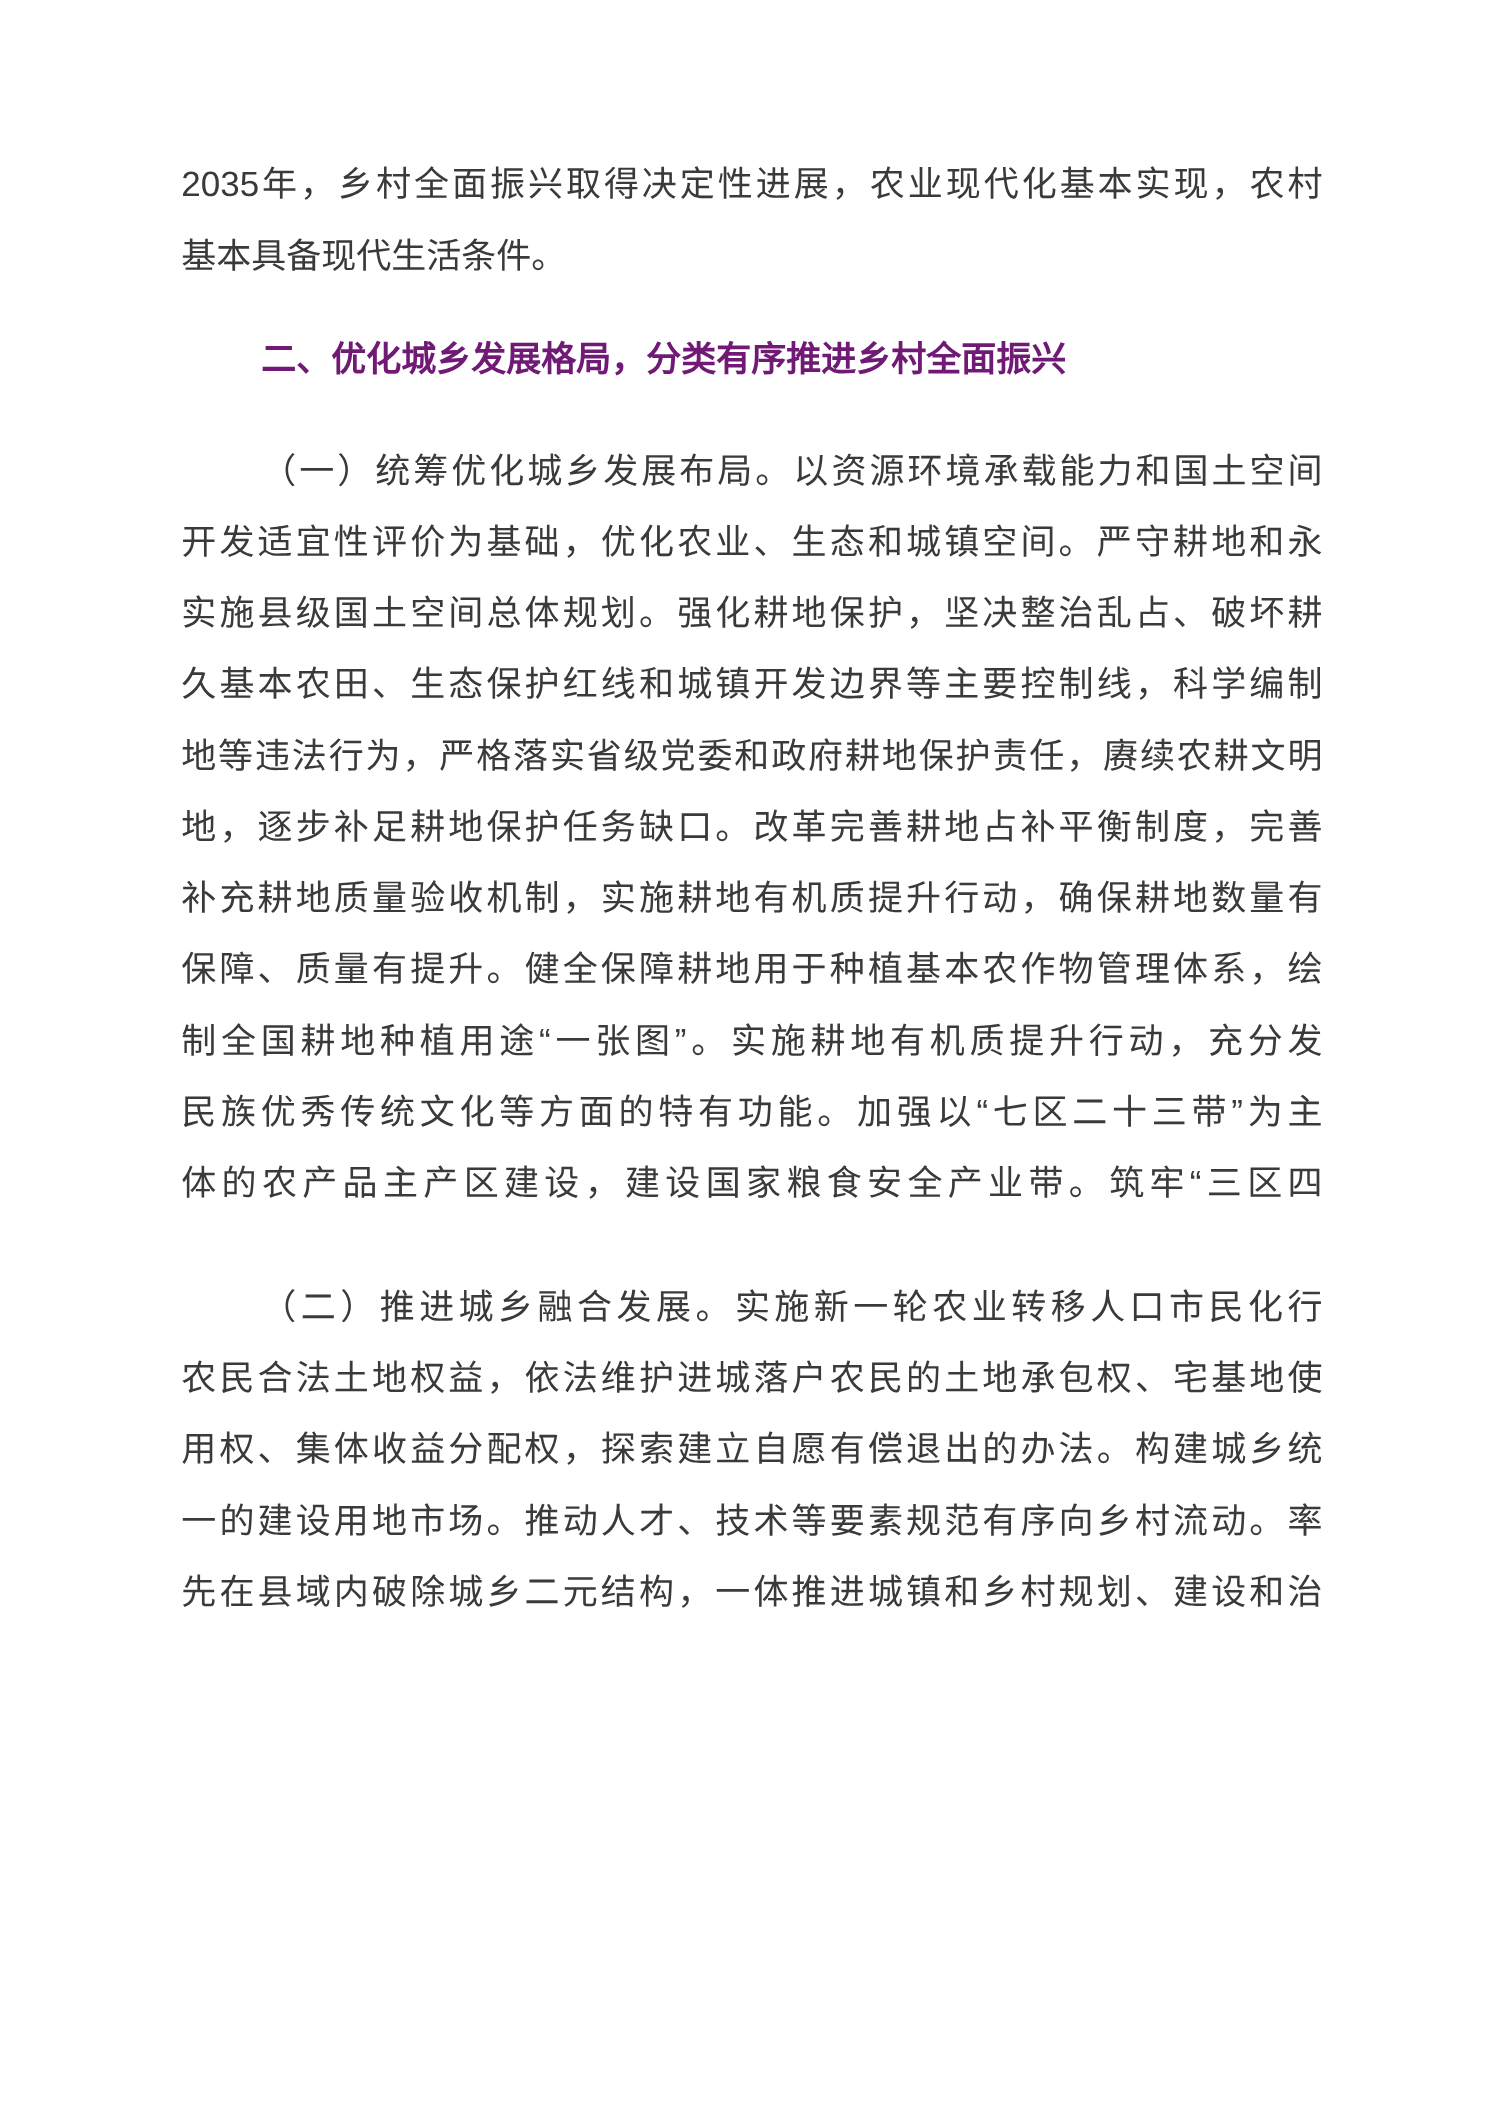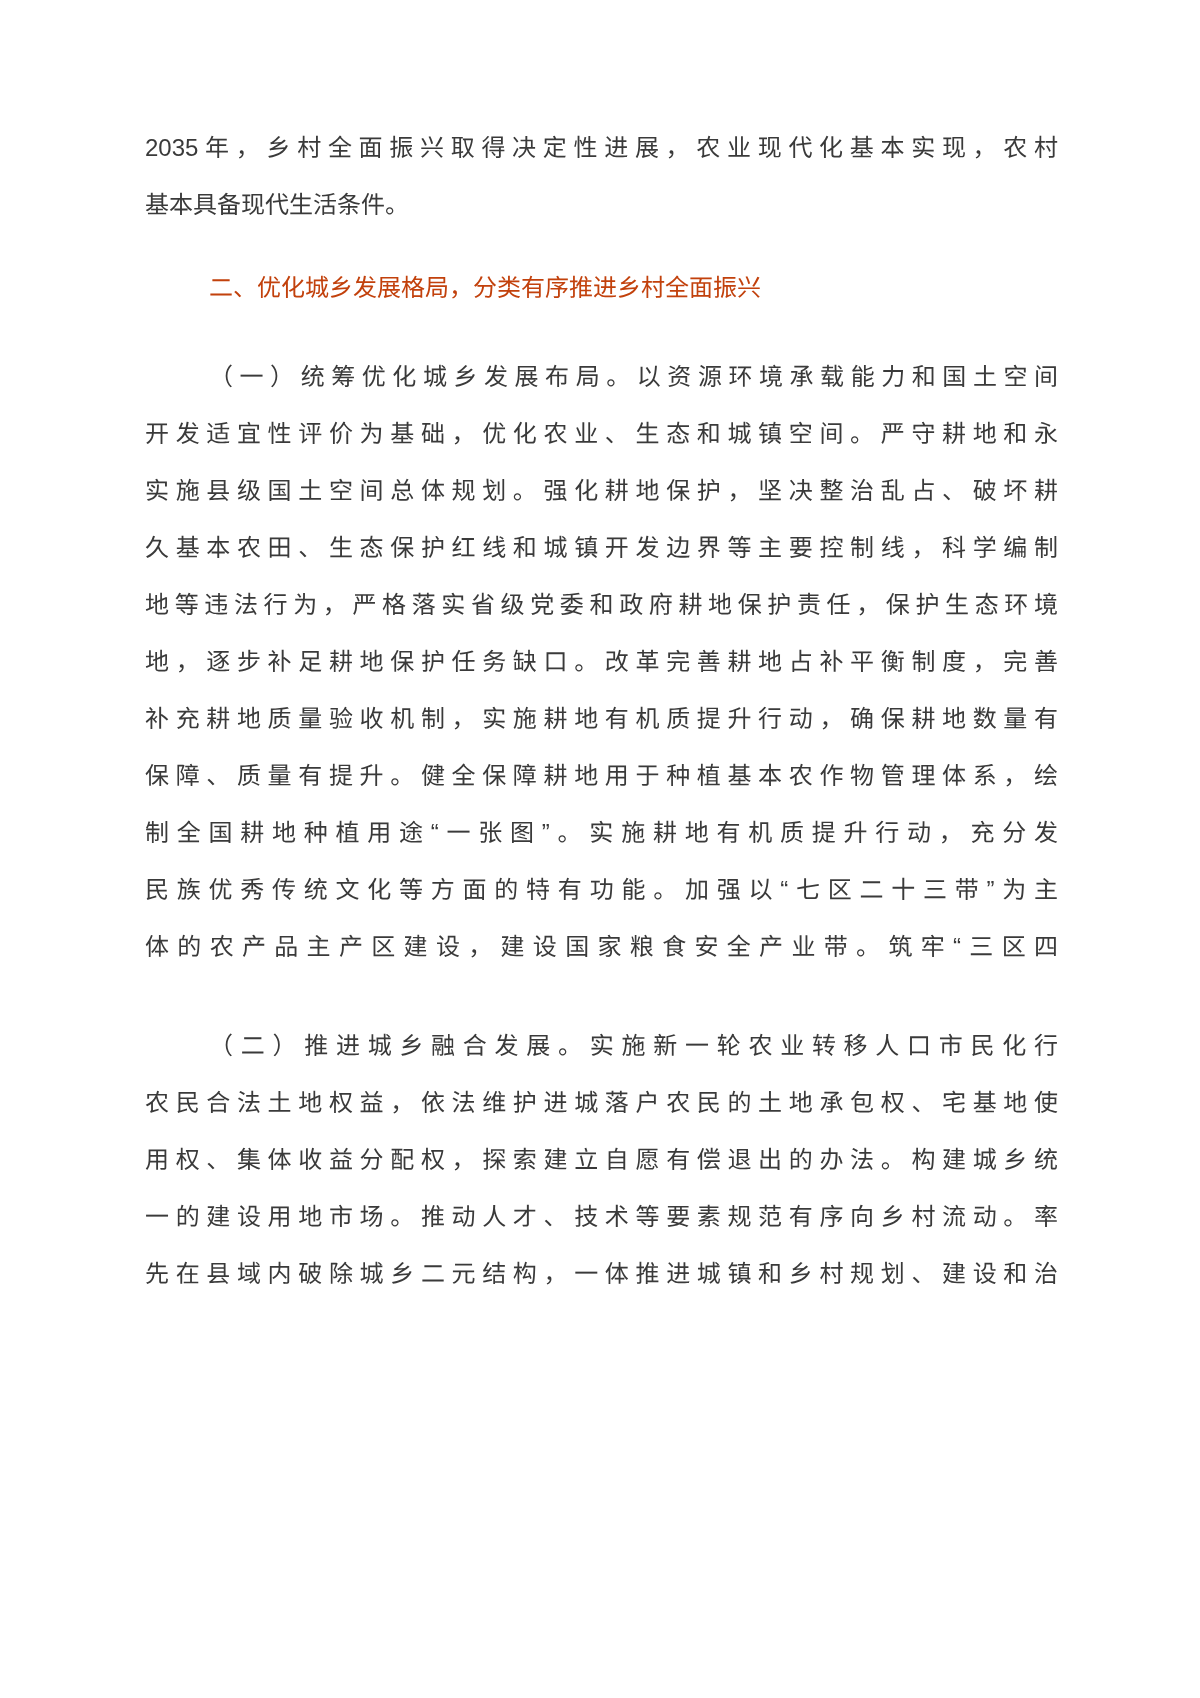--- a/index.html
+++ b/index.html
@@ -16,36 +16,36 @@
     padding: 119px 142px 0 145px;
     overflow: hidden;
     font-family: "Liberation Sans", "DejaVu Sans", sans-serif;
   }
   .content {
     width: 913px;
   }
   .line {
     height: 57px;
     line-height: 57px;
-    font-size: 24px;
+    font-size: 28px;
     color: #3a3a3a;
     white-space: nowrap;
     text-align: left;
   }
   .line.just {
     white-space: normal;
     text-align: justify;
     text-align-last: justify;
   }
   .line.ind {
     text-indent: 64px;
   }
   .heading {
-    font-weight: 400;
-    color: #c2410c;
+    font-weight: 700;
+    color: #701a75;
     margin: 26px 0 32px 0;
     text-indent: 64px;
   }
   .para + .para {
     margin-top: 42px;
   }
 </style>
 </head>
 <body>
 
@@ -57,21 +57,21 @@
         <div class="line">基本具备现代生活条件。</div>
       </div>
 
     <div class="line heading">二、优化城乡发展格局，分类有序推进乡村全面振兴</div>
 
     <div class="para">
         <div class="line just ind">（一）统筹优化城乡发展布局。以资源环境承载能力和国土空间</div>
         <div class="line just">开发适宜性评价为基础，优化农业、生态和城镇空间。严守耕地和永</div>
         <div class="line just">实施县级国土空间总体规划。强化耕地保护，坚决整治乱占、破坏耕</div>
         <div class="line just">久基本农田、生态保护红线和城镇开发边界等主要控制线，科学编制</div>
-        <div class="line just">地等违法行为，严格落实省级党委和政府耕地保护责任，保护生态环境</div>
+        <div class="line just">地等违法行为，严格落实省级党委和政府耕地保护责任，赓续农耕文明</div>
         <div class="line just">地，逐步补足耕地保护任务缺口。改革完善耕地占补平衡制度，完善</div>
         <div class="line just">补充耕地质量验收机制，实施耕地有机质提升行动，确保耕地数量有</div>
         <div class="line just">保障、质量有提升。健全保障耕地用于种植基本农作物管理体系，绘</div>
         <div class="line just">制全国耕地种植用途“一张图”。实施耕地有机质提升行动，充分发</div>
         <div class="line just">民族优秀传统文化等方面的特有功能。加强以“七区二十三带”为主</div>
         <div class="line just">体的农产品主产区建设，建设国家粮食安全产业带。筑牢“三区四</div>
       </div>
 
     <div class="para">
         <div class="line just ind">（二）推进城乡融合发展。实施新一轮农业转移人口市民化行</div>

